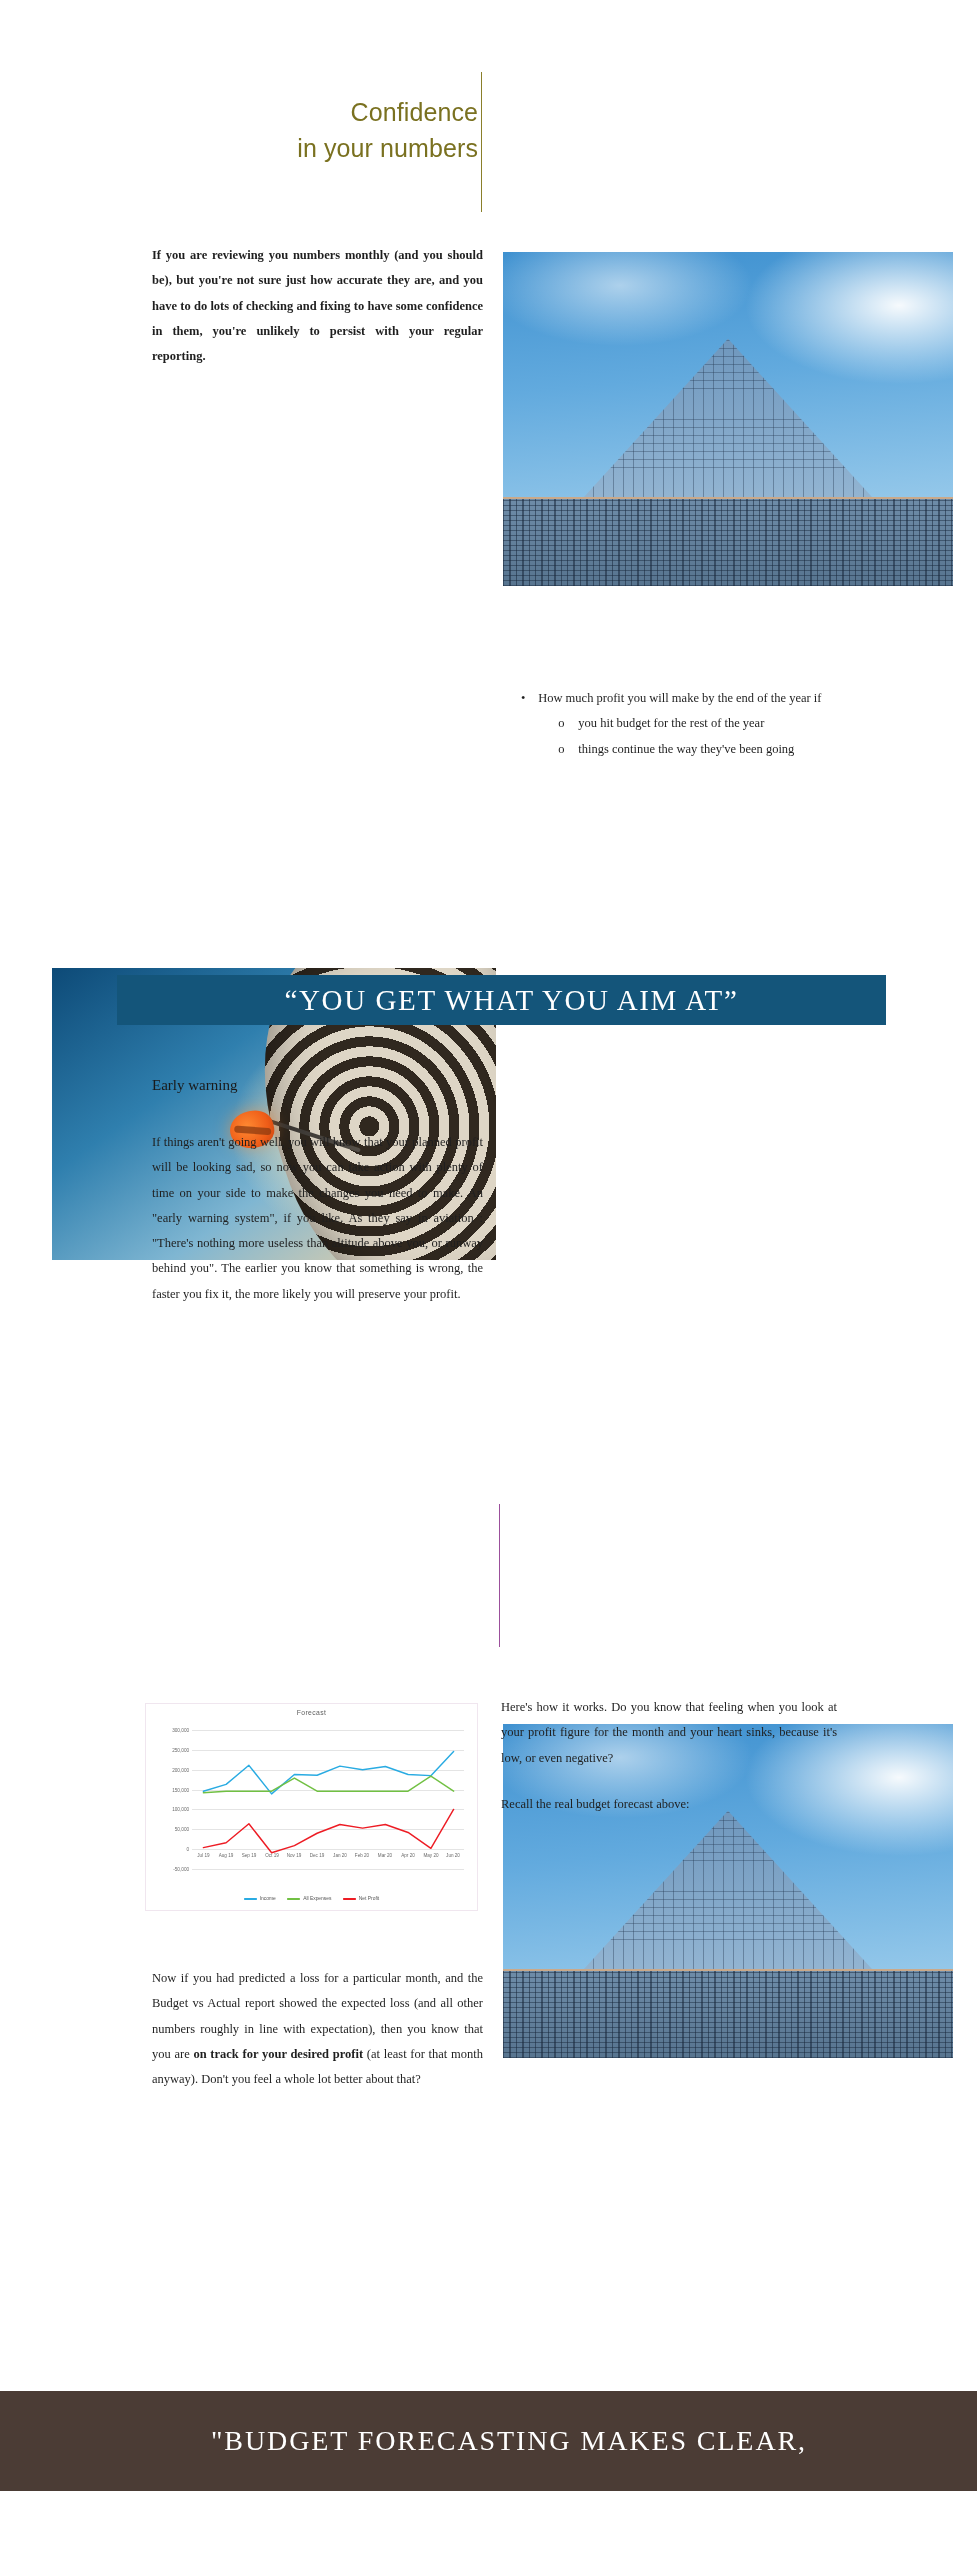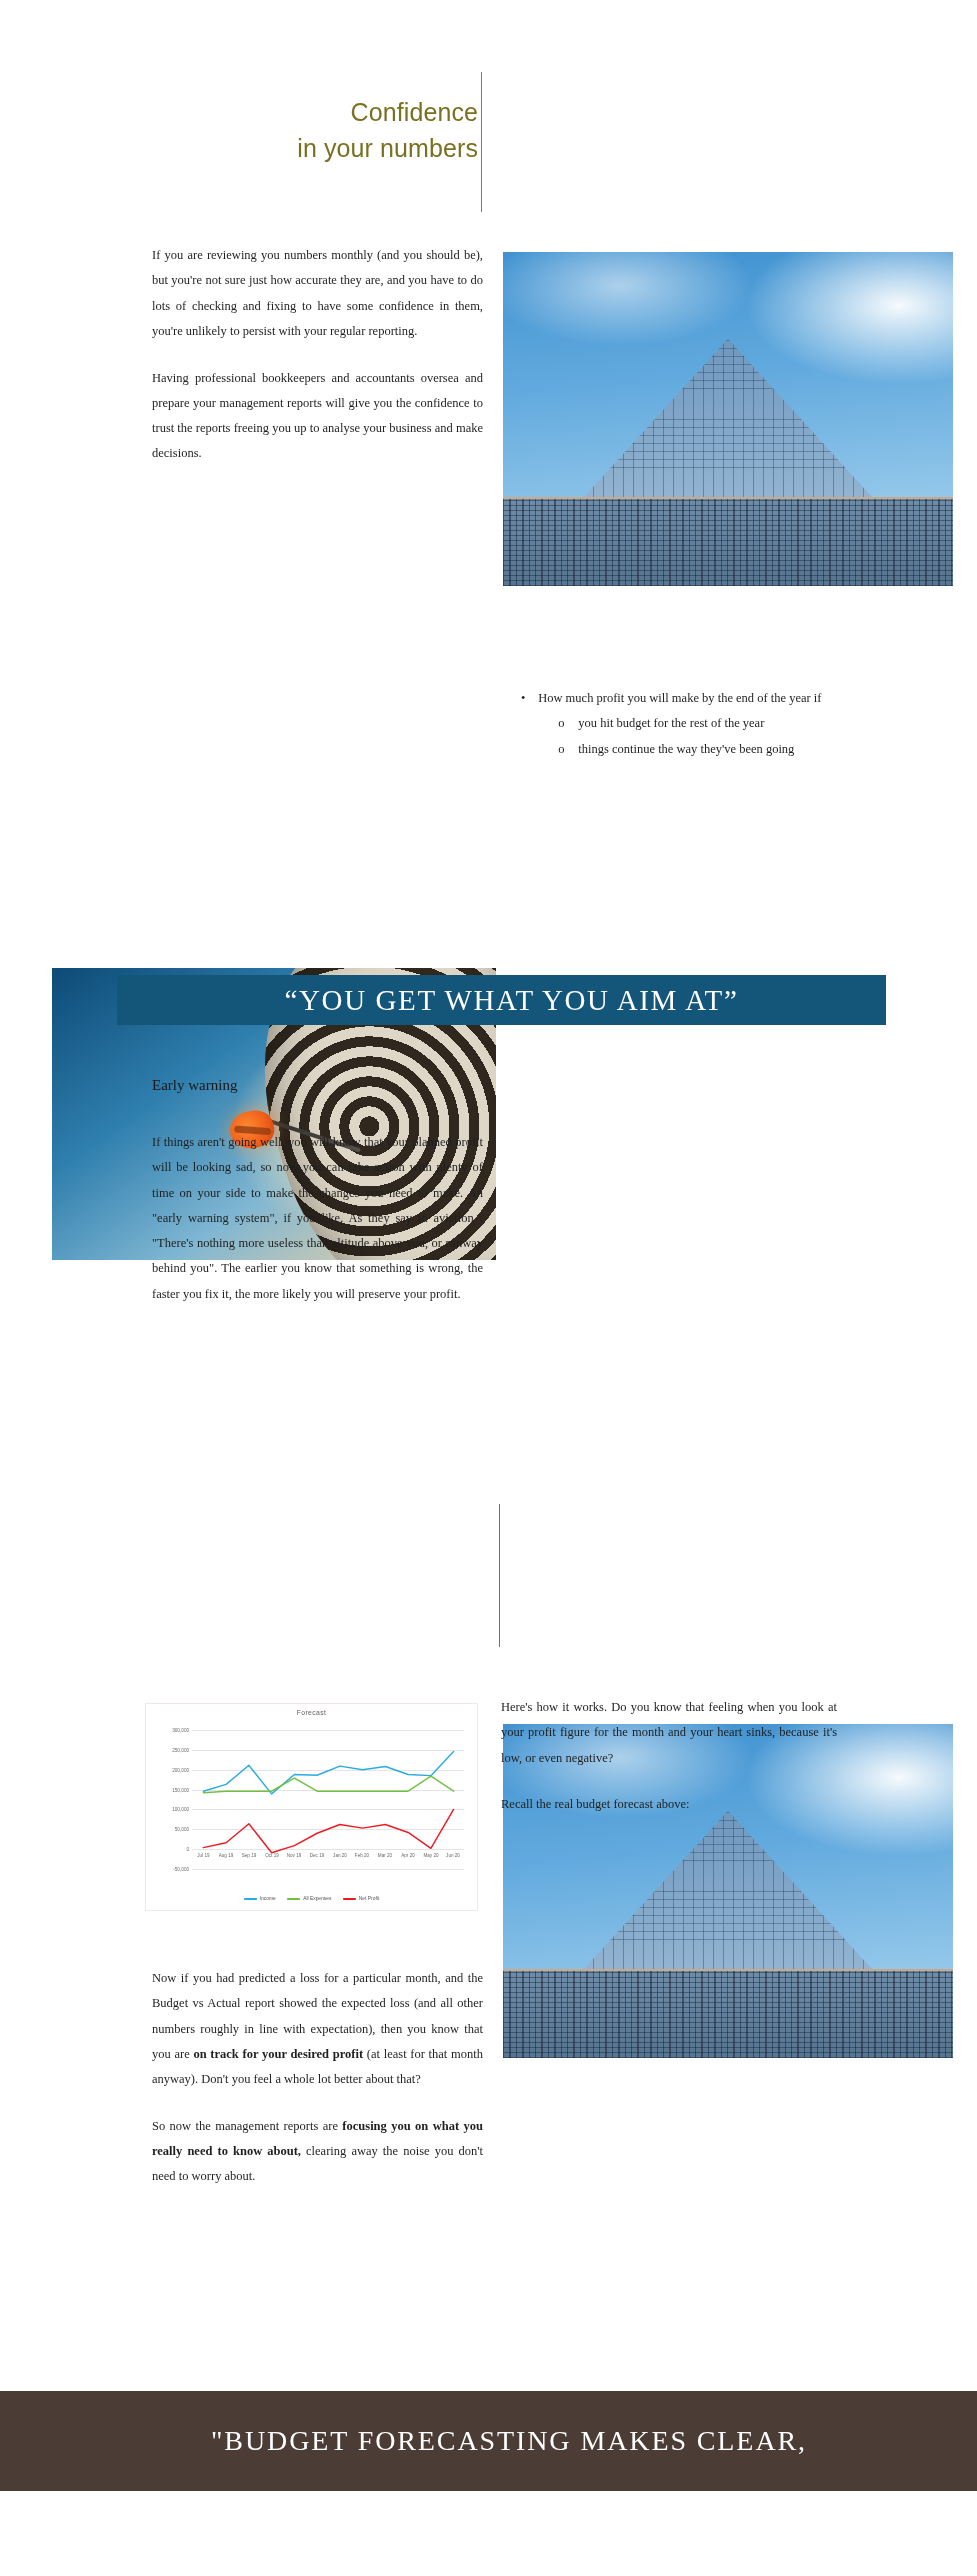--- a/index.html
+++ b/index.html
@@ -147,23 +147,22 @@
       <span>in your numbers</span>
     </div>
   </div>
   <div class="rule-v" style="left:481px; top:72px; height:140px; background:#8a7f2a;"></div>
 
   <div class="photo sky abs" style="left:503px; top:252px; width:450px; height:334px;">
     <div class="tower-glass"></div>
     <div class="tower-base"></div>
   </div>
 
-  <div class="abs body-col" style="left:152px; top:243px; width:331px;">
+  <div class="abs body-col" style="left:152px; top:243px; width:331px;font-weight:bold;">
     <p>If you are reviewing you numbers monthly (and you should be), but you're not sure just how accurate they are, and you have to do lots of checking and fixing to have some confidence in them, you're unlikely to persist with your regular reporting.</p>
-    <p>Having professional bookkeepers and accountants oversea and prepare your management reports will give you the confidence to trust the reports freeing you up to analyse your business and make decisions.</p>
   </div>
 
   <div class="photo dart-bg abs" style="left:52px; top:634px; width:444px; height:292px;">
     <div class="board"></div>
     <div class="arrow-shaft"></div>
     <div class="arrow-flight"></div>
   </div>
 
   <div class="abs body-col" style="left:501px; top:686px; width:336px;">
     <ul class="bul">
@@ -256,21 +255,20 @@
       </div>
   </div>
 
   <div class="abs body-col" style="left:501px; top:1695px; width:336px;">
     <p>Here's how it works. Do you know that feeling when you look at your profit figure for the month and your heart sinks, because it's low, or even negative?</p>
     <p>Recall the real budget forecast above:</p>
   </div>
 
   <div class="abs body-col" style="left:152px; top:1966px; width:331px;">
     <p><span>Now if you had predicted a loss for a particular month, and the Budget vs Actual report showed the expected loss (and all other numbers roughly in line with expectation), then you know that you are </span><b>on track for your desired profit</b><span> (at least for that month anyway). Don't you feel a whole lot better about that?</span></p>
-    <p><span>So now the management reports are </span><b>focusing you on what you really need to know about,</b><span> clearing away the noise you don't need to worry about.</span></p>
   </div>
 
   <div class="banner-quote banner-brown abs" style="left:0px; top:2391px; width:978px; height:100px; flex-direction:column;">
     <span class="ln">"BUDGET FORECASTING MAKES CLEAR,</span>
   </div>
 
 </div>
 
 
 </body></html>

